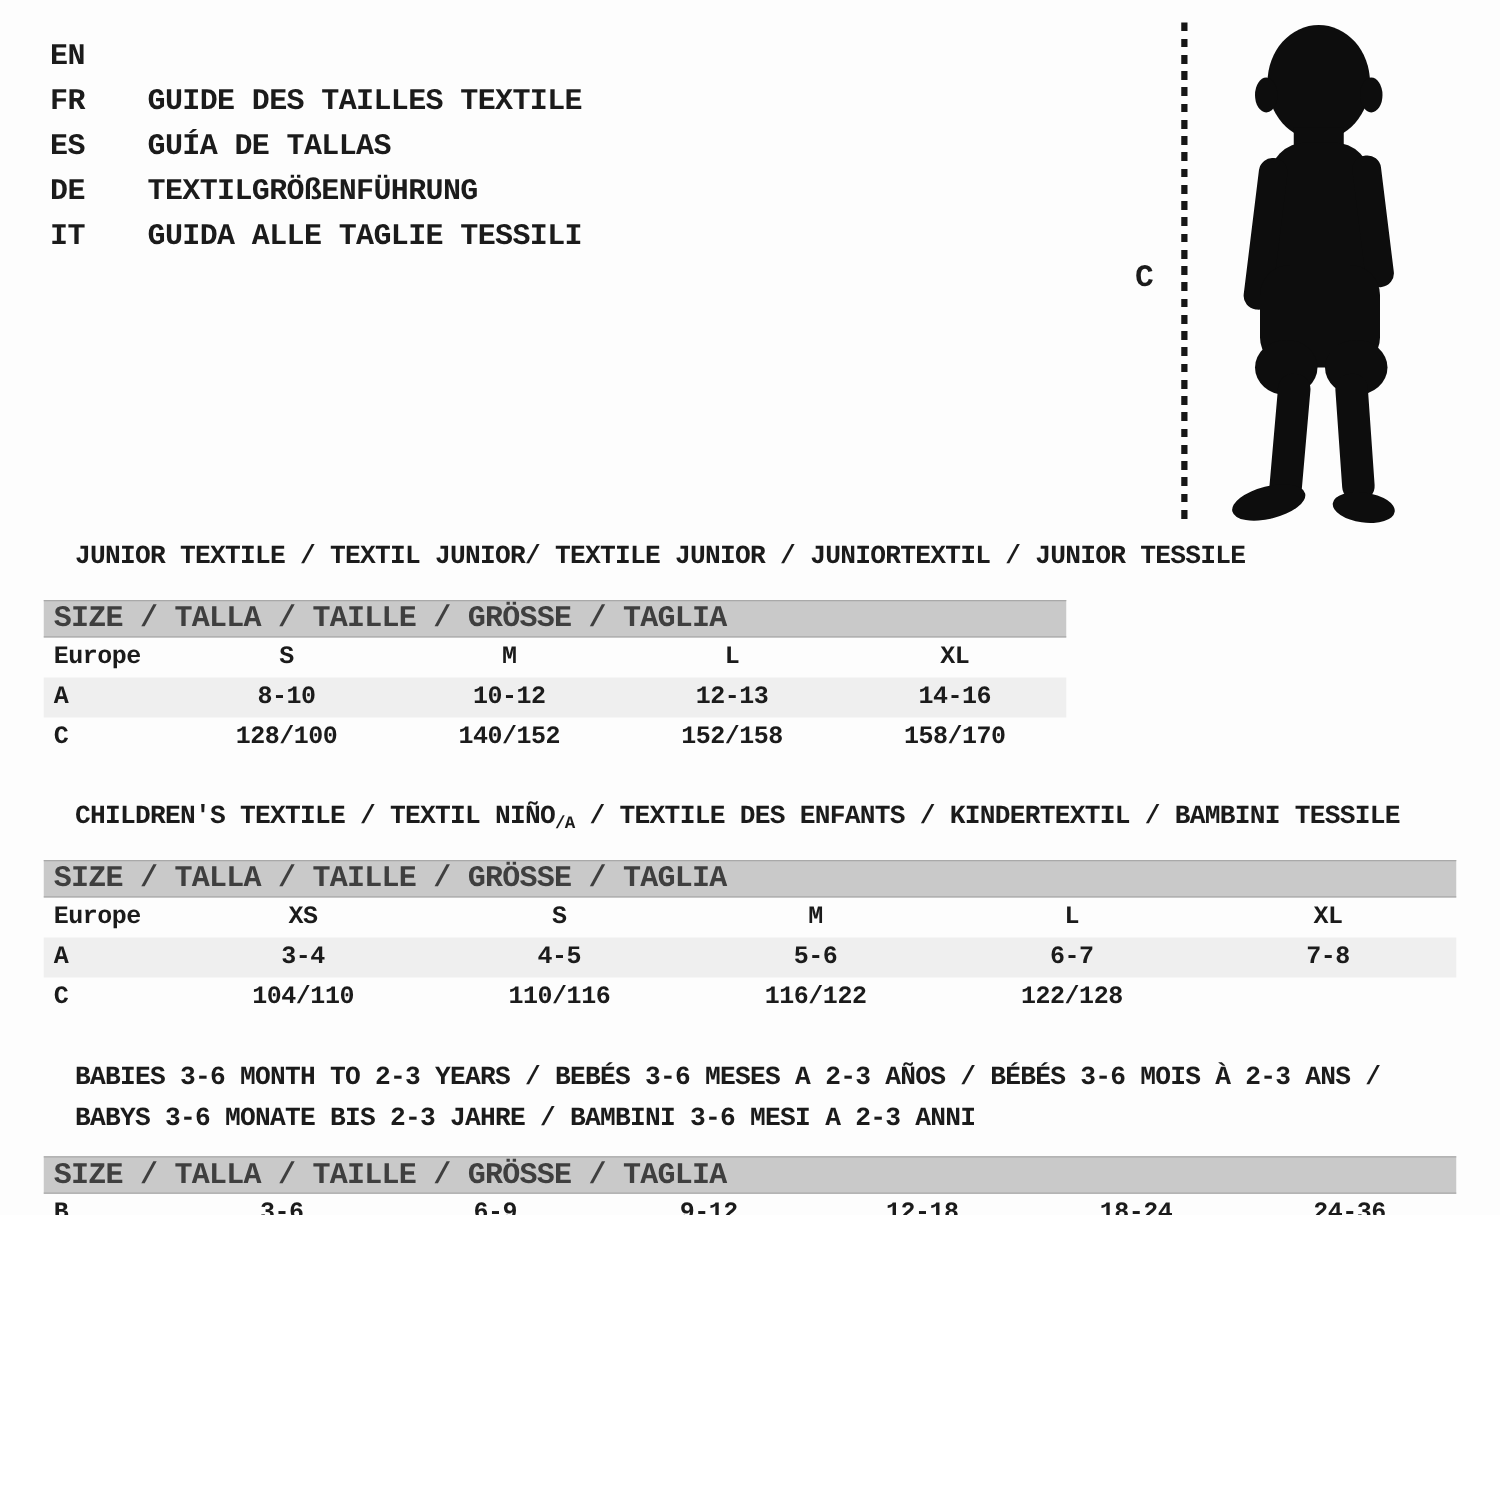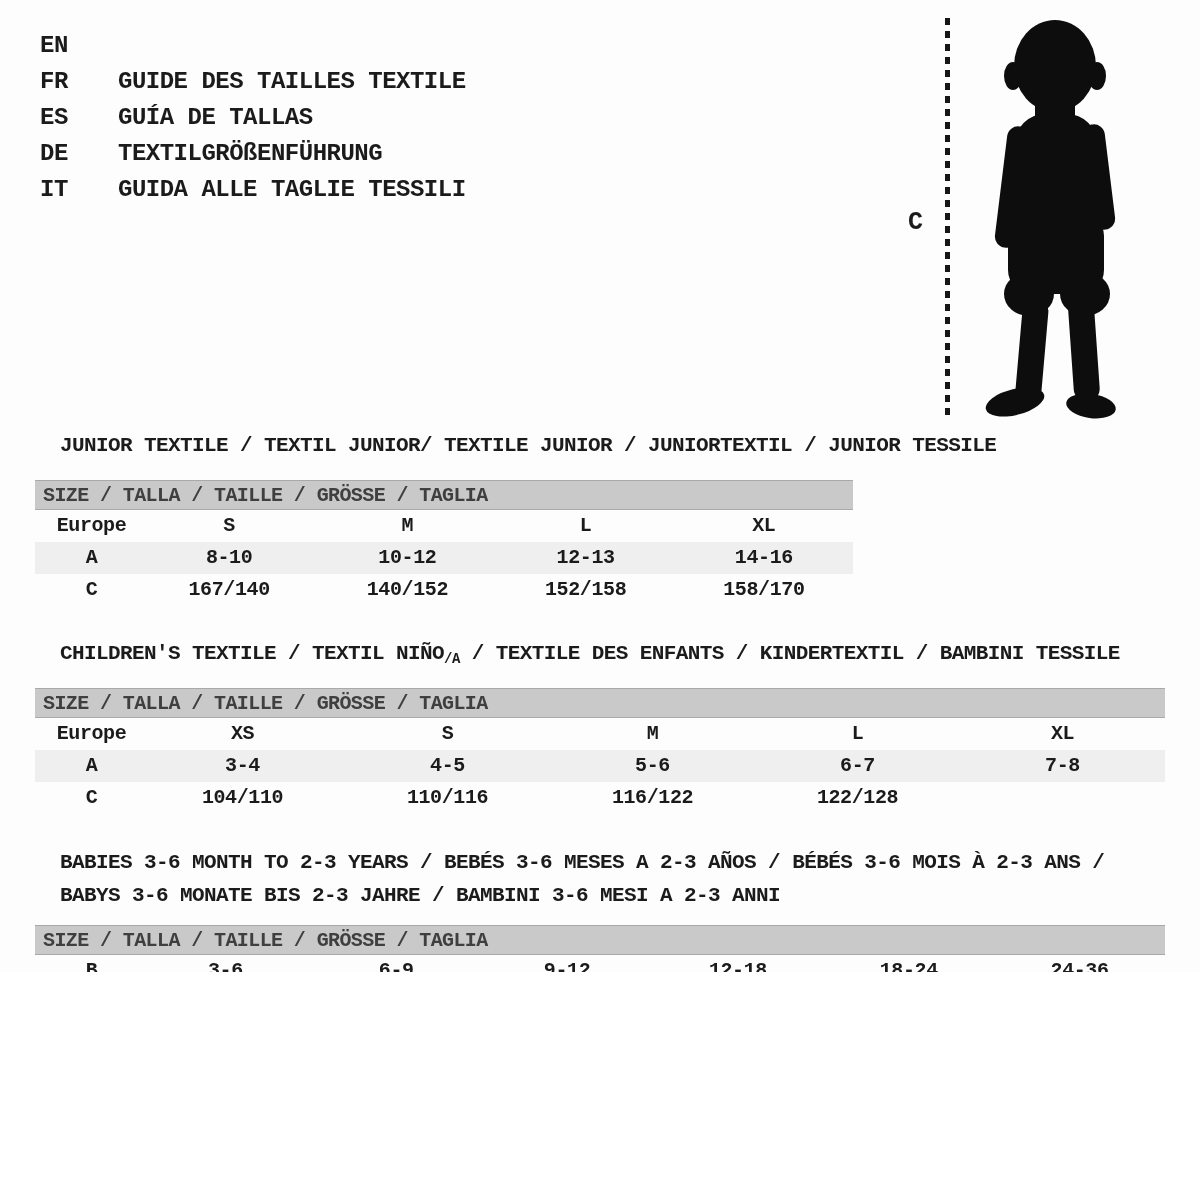--- a/index.html
+++ b/index.html
@@ -34,29 +34,29 @@
   .section-title .subscripted{font-size:14px;vertical-align:-4px;font-weight:700;}
   .babies-title{line-height:33px;}
   .size-table{position:absolute;left:35px;}
   .tbl-junior{width:818px;}
   .tbl-children,.tbl-babies{width:1130px;}
   .thead{
     height:30px;line-height:30px;
     background:#c9c9c9;
     border-top:1px solid #a9a9a9;border-bottom:1px solid #a9a9a9;
     padding-left:8px;box-sizing:border-box;
-    font-size:20px;font-weight:700;letter-spacing:-0.6px;color:#3f3f3f;
+    font-size:24px;font-weight:700;letter-spacing:-0.6px;color:#3f3f3f;
   }
   .trow{display:grid;height:32px;line-height:32px;}
   .tbl-junior .trow{grid-template-columns:105px repeat(4,1fr);}
   .tbl-children .trow{grid-template-columns:105px repeat(5,1fr);}
   .tbl-babies .trow{grid-template-columns:105px repeat(6,1fr);}
   .trow.alt{background:#efefef;}
   .tcell{font-size:20px;font-weight:700;letter-spacing:-0.4px;text-align:center;}
-  .tcell.rlabel{text-align:center;padding-left:8px;}
+  .tcell.rlabel{text-align:left;padding-left:8px;}
   
   .legend{position:absolute;left:40px;top:1064px;}
   .legend-line{height:40px;line-height:40px;font-size:21px;font-weight:700;letter-spacing:-0.5px;white-space:nowrap;}
 </style>
 </head>
 <body>
 
 <div id="page">
 
   <div class="lang-block">
@@ -114,21 +114,21 @@
     </div>
     <div class="trow alt">
       <span class="tcell rlabel">A</span>
       <span class="tcell">8-10</span>
       <span class="tcell">10-12</span>
       <span class="tcell">12-13</span>
       <span class="tcell">14-16</span>
     </div>
     <div class="trow">
       <span class="tcell rlabel">C</span>
-      <span class="tcell">167/140</span>
+      <span class="tcell">128/100</span>
       <span class="tcell">140/152</span>
       <span class="tcell">152/158</span>
       <span class="tcell">158/170</span>
     </div>
   </div>
 
   <div class="section-title" style="top:642px"><span>CHILDREN'S TEXTILE / TEXTIL NIÑO</span><span class="subscripted">/A</span><span> / TEXTILE DES ENFANTS / KINDERTEXTIL / BAMBINI TESSILE</span></div>
   <div class="size-table tbl-children" style="top:688px">
     <div class="thead">SIZE / TALLA / TAILLE / GRÖSSE / TAGLIA</div>
     <div class="trow">

